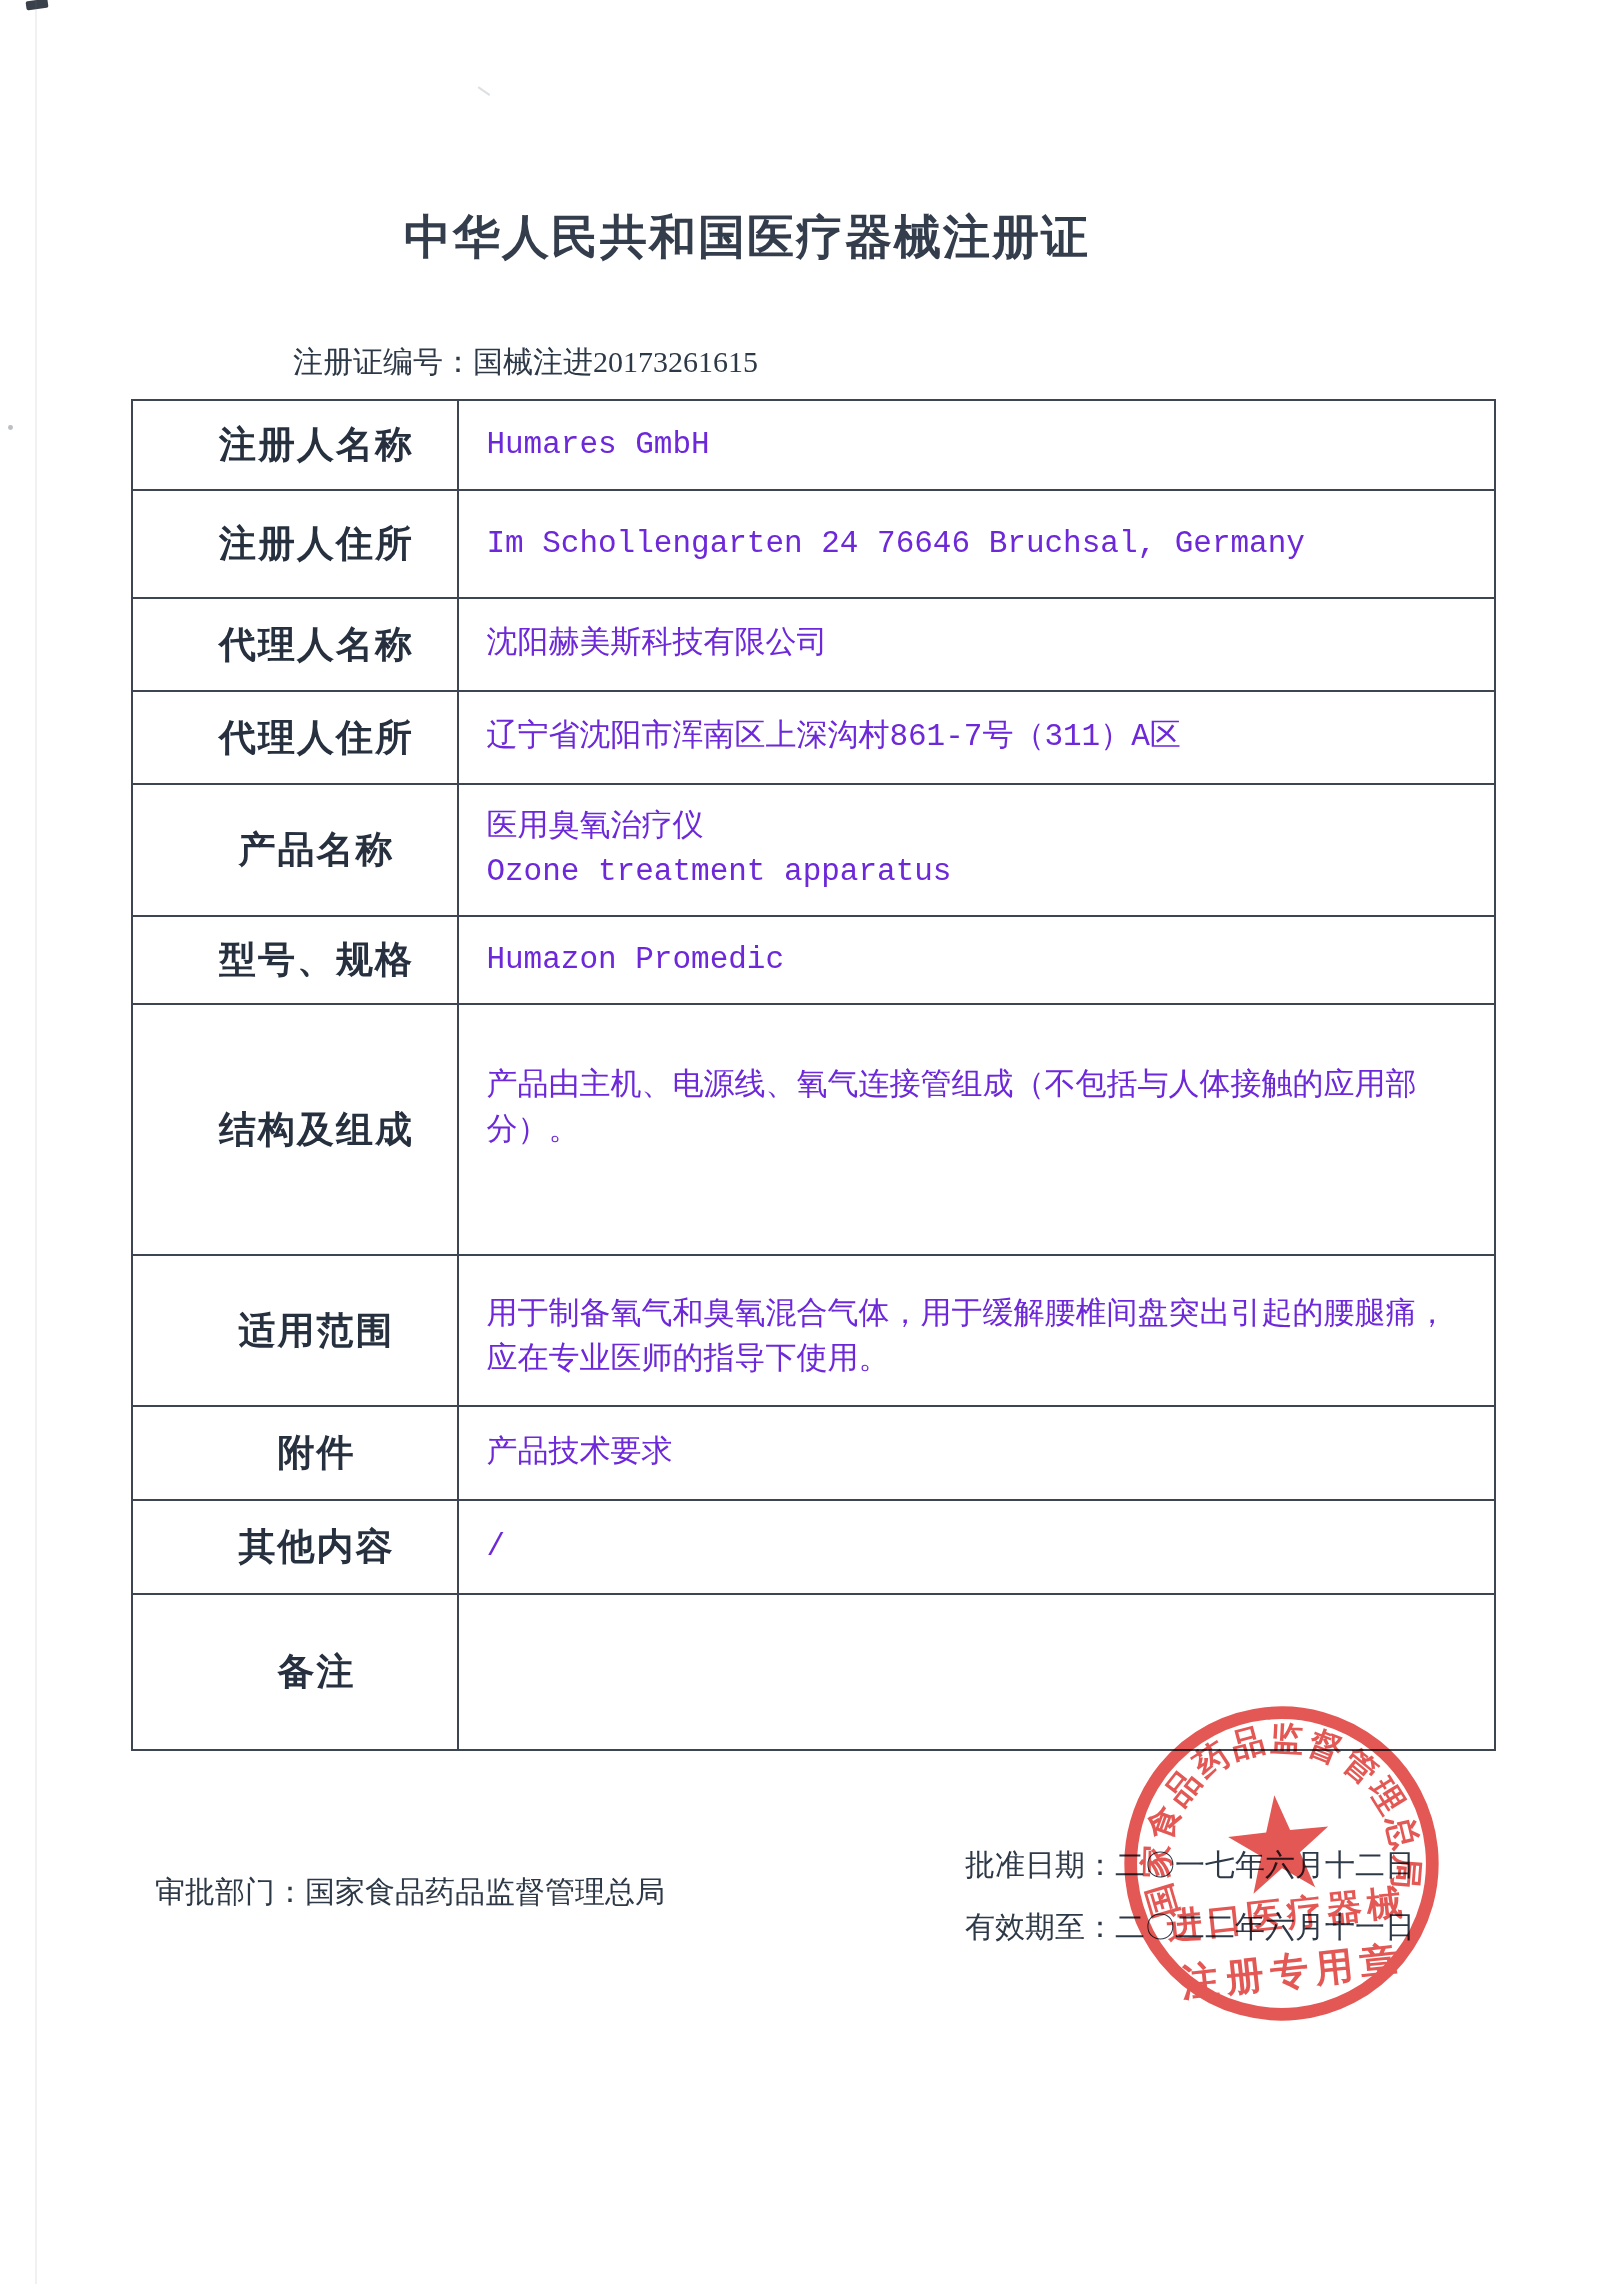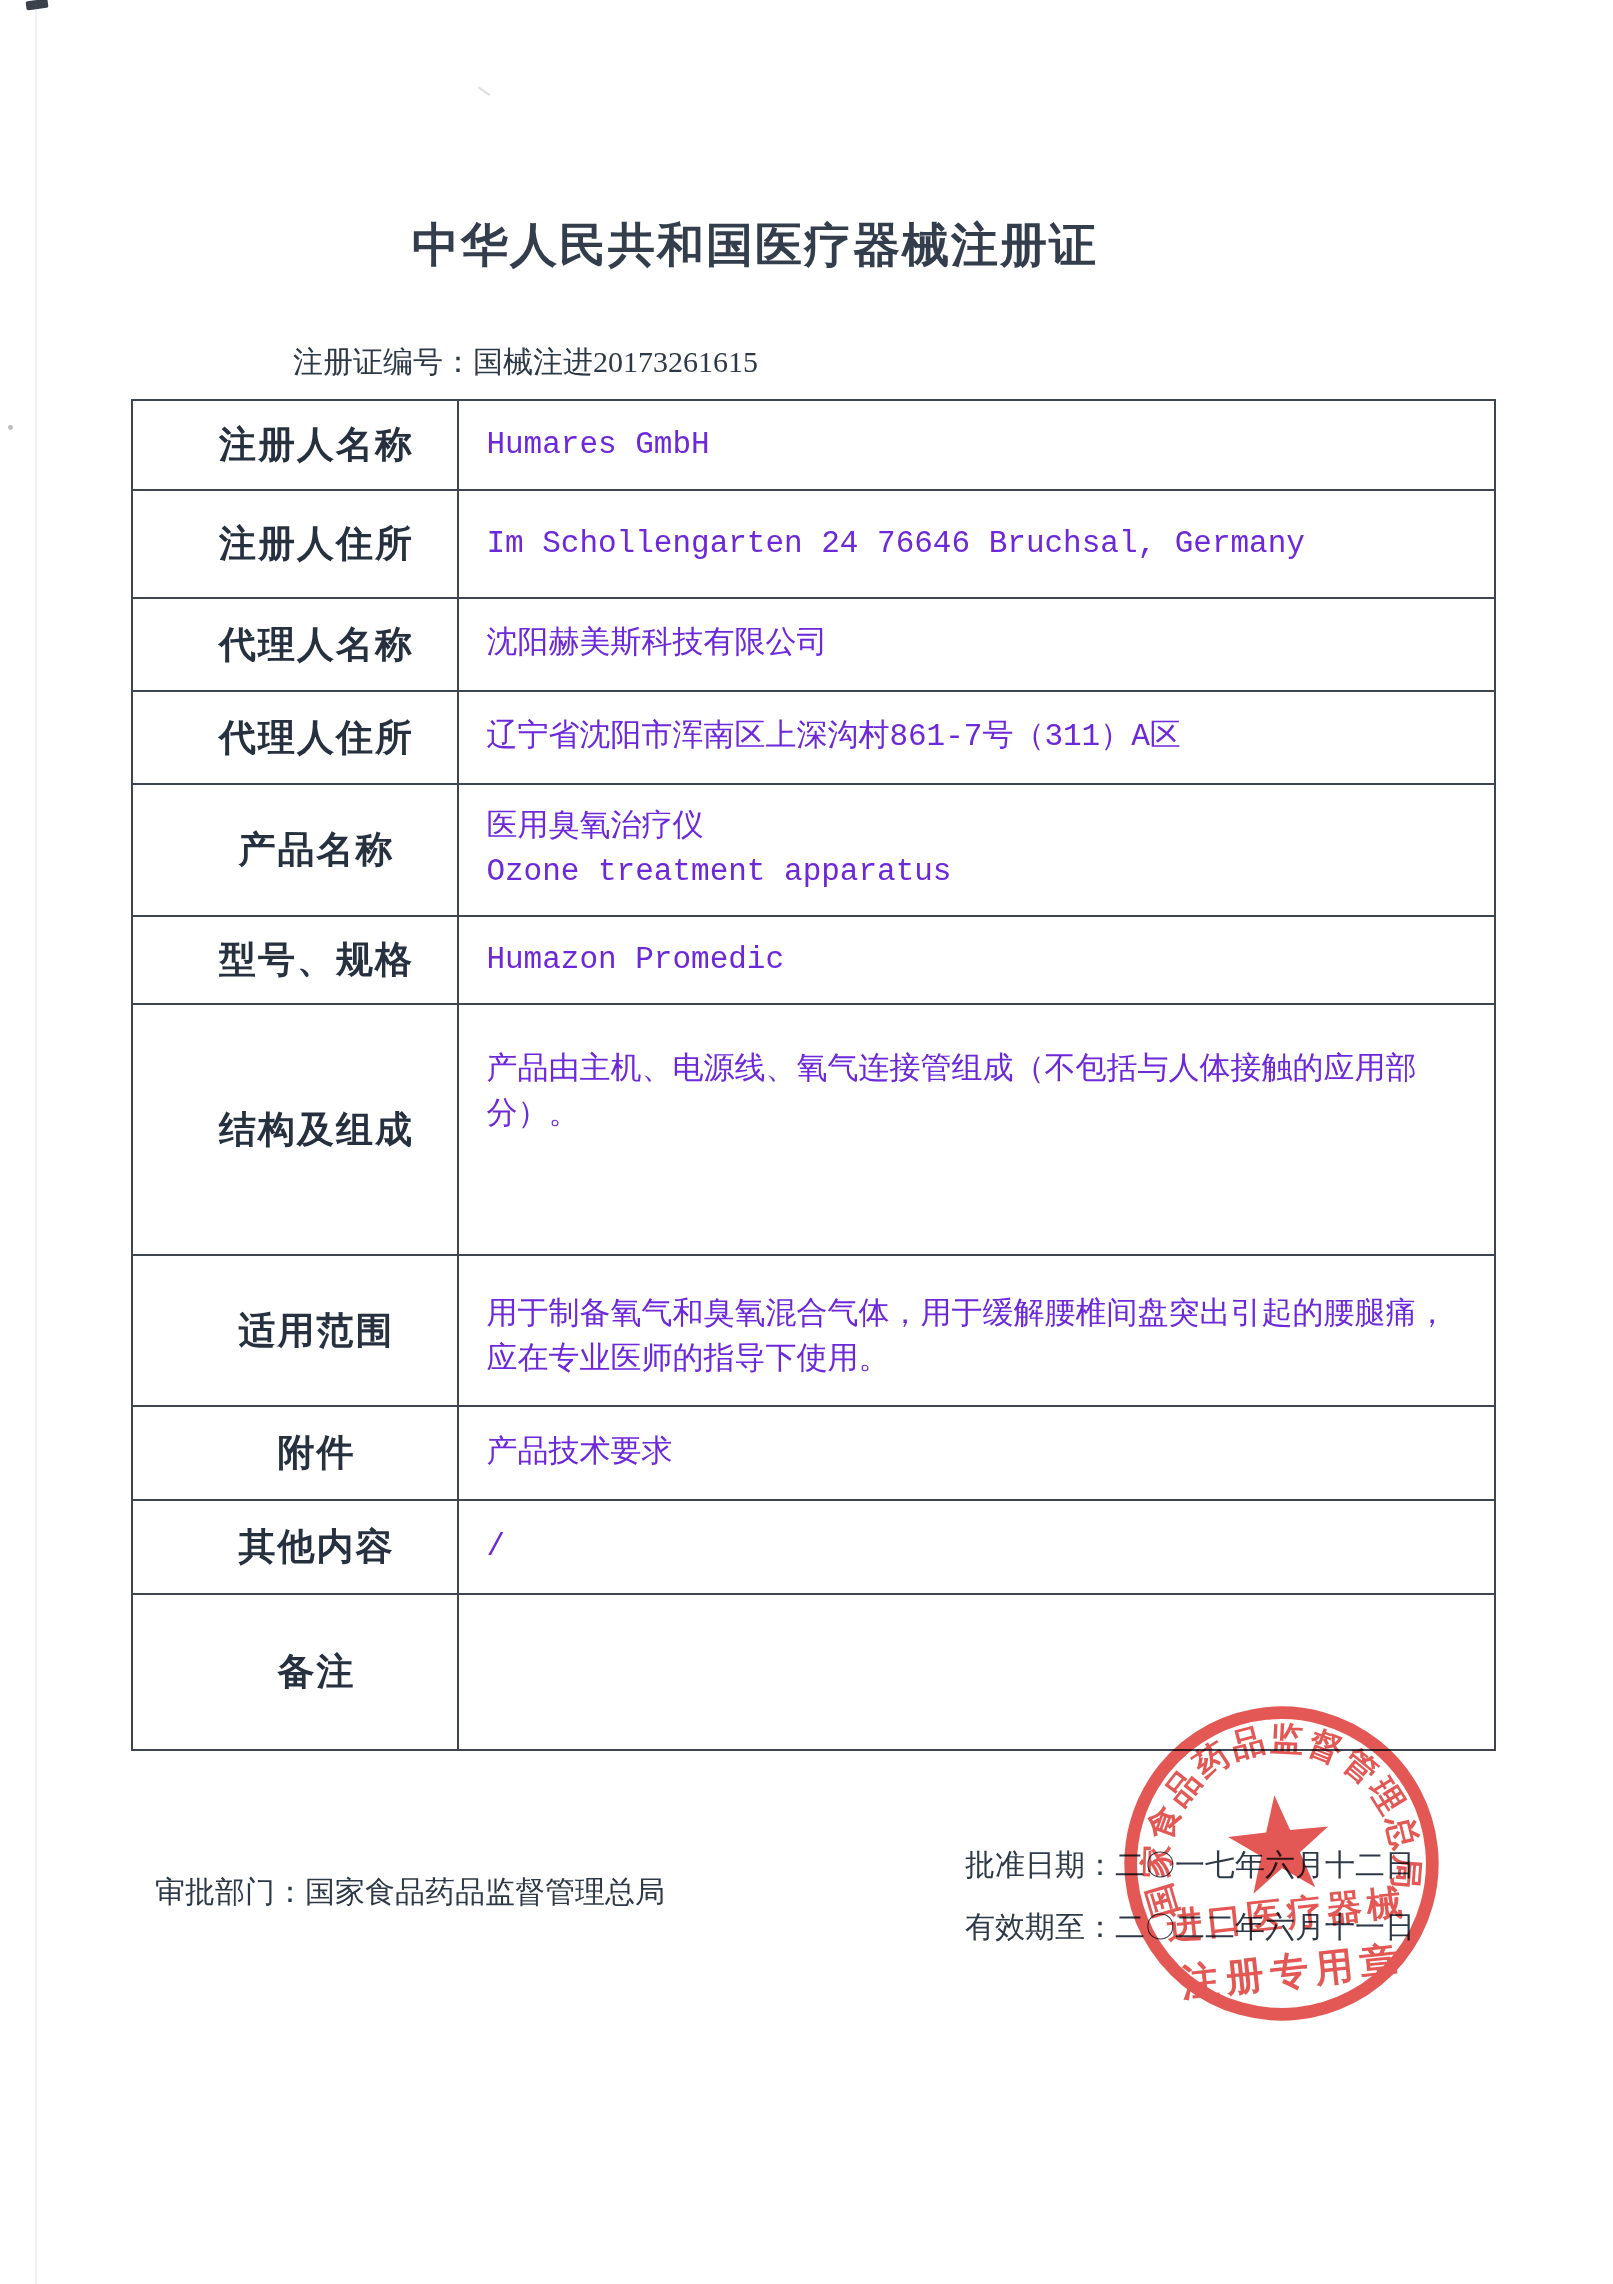--- a/index.html
+++ b/index.html
@@ -17,21 +17,21 @@
   .mark-top { position:absolute; left:25.5px; top:0; width:21.6px; height:8.8px;
     background:#3a414b; transform:rotate(-8deg); border-radius:2px; }
   .line-left { position:absolute; left:35px; top:0; width:2px; height:100%;
     background:rgba(110,122,136,0.10); }
   .dot-left { position:absolute; left:7.8px; top:425px; width:4.9px; height:4.9px;
     border-radius:50%; background:rgba(60,70,84,0.35); }
   .tick-top { position:absolute; left:477px; top:90px; width:13.7px; height:2px;
     background:rgba(100,110,124,0.22); transform:rotate(35deg); }
 
   .title {
-    position:absolute; left:400px; top:202px; margin:12px;
+    position:absolute; left:400px; top:202px; margin:4px;
     font-size:47px; font-weight:bold; letter-spacing:2px;
     color:#333d4c; white-space:nowrap;
   }
 
   .cert-no {
     position:absolute; left:293px; top:342px;
     font-size:30px; color:#2e3947; white-space:nowrap;font-family:Liberation Serif, serif;
   }
 
   table.doc-table {
@@ -61,21 +61,21 @@
   tr.r3  { height:93px; }
   tr.r4  { height:93px; }
   tr.r5  { height:132px; }
   tr.r6  { height:88px;border-radius:21px; }
   tr.r7  { height:251px; }
   tr.r8  { height:151px; }
   tr.r9  { height:94px; }
   tr.r10 { height:94px; }
   tr.r11 { height:156px; }
   tr.r7 td.val, tr.r8 td.val { vertical-align:top; padding-top:37px; }
-  tr.r7 td.val { padding-top:43px; }
+  tr.r7 td.val { padding-top:59px; }
 
   .dept  { position:absolute; left:155px; top:1872px; font-size:30px; white-space:nowrap; }
   .date1 { position:absolute; left:965px; top:1845px; font-size:30px; white-space:nowrap; }
   .date2 { position:absolute; left:965px; top:1907px; font-size:30px; white-space:nowrap; }
 
   .stamp {
     position:absolute; left:1117px; top:1699px; width:329px; height:329px;
     transform:rotate(-6deg);
     mix-blend-mode:multiply; opacity:0.92;
     pointer-events:none;

